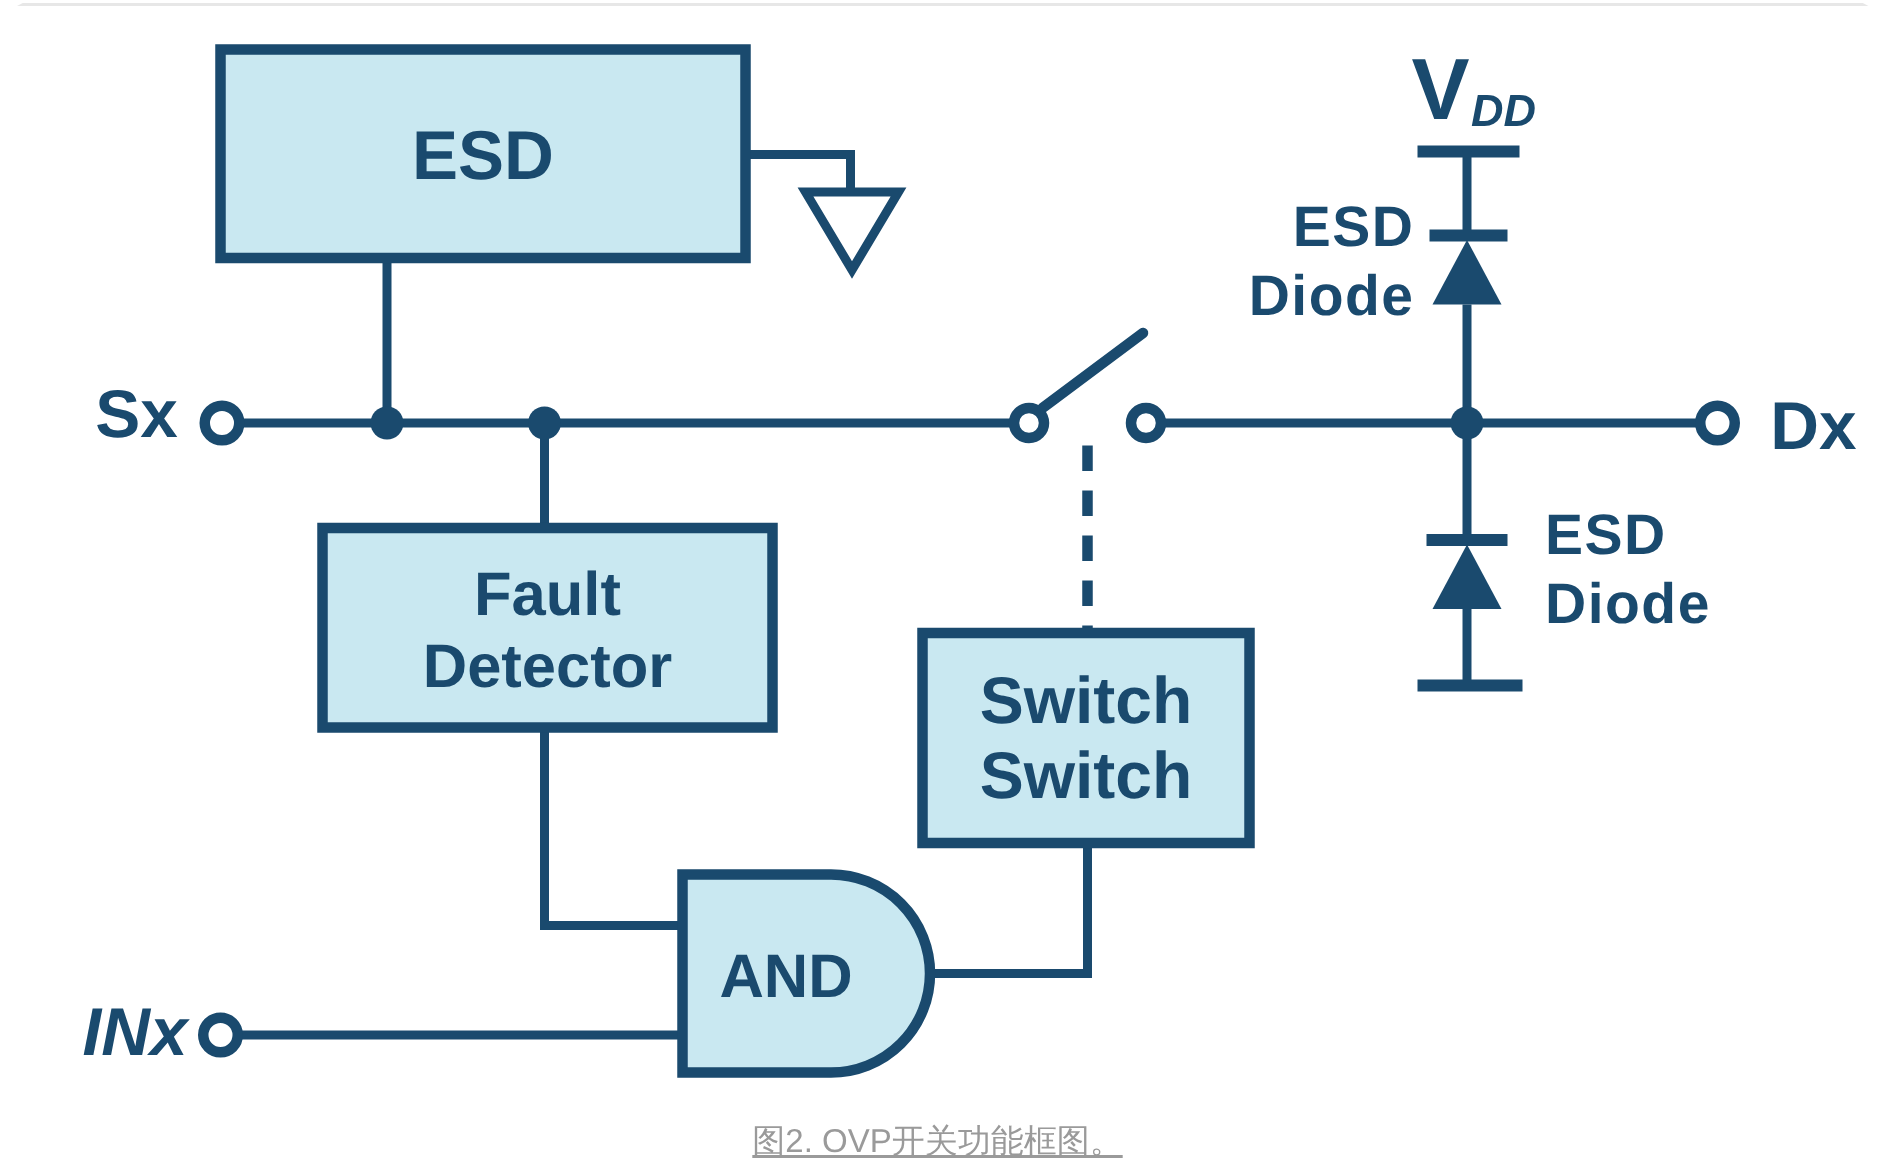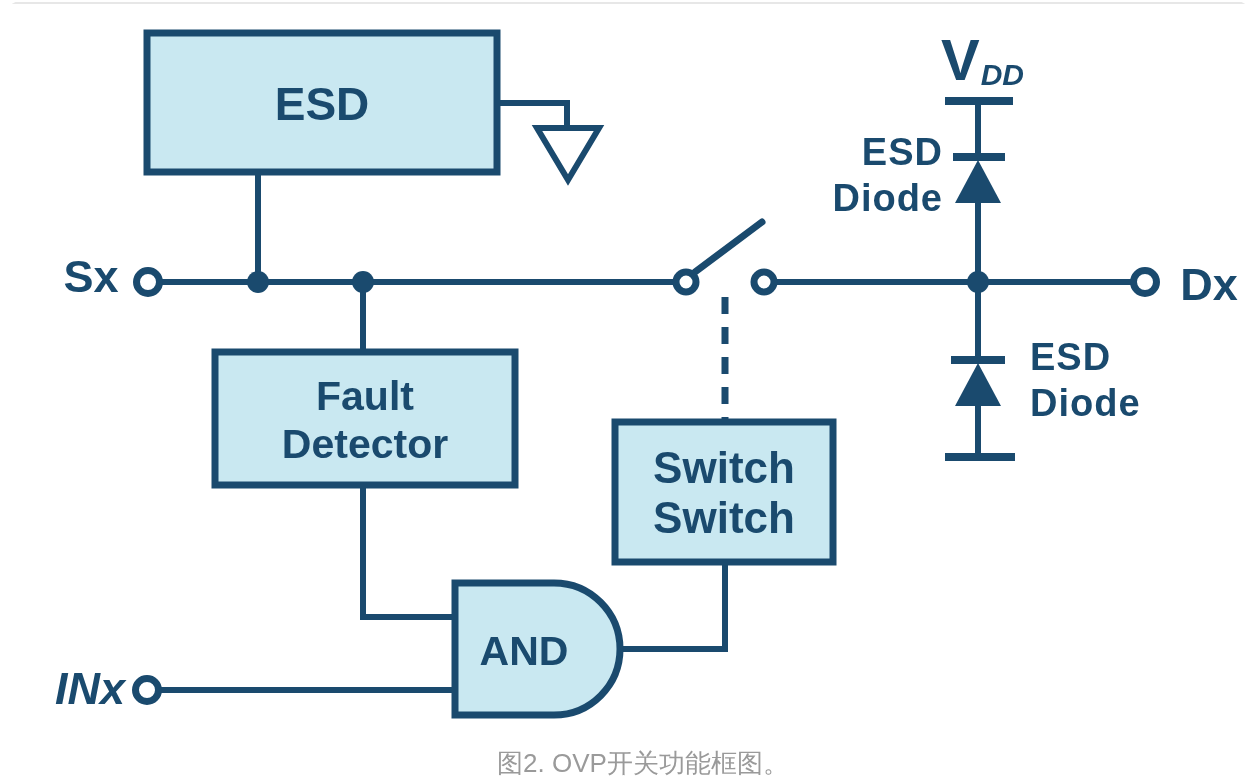--- a/index.html
+++ b/index.html
@@ -44,26 +44,27 @@
   .gate-label{font-size:41px;line-height:41px;}
   .pin-label{font-size:45px;line-height:45px;}
   .diode-label{font-size:38px;line-height:46px;letter-spacing:1px;}
   .right-align{text-align:right;}
   .left-align{text-align:left;}
   .rail-label{position:absolute;color:var(--navy);font-weight:bold;white-space:nowrap;}
   .rail-main{font-size:58px;line-height:58px;}
   .rail-sub{font-size:30px;position:relative;top:5px;left:1px;font-style:italic;}
   .caption{
     position:absolute;
-    left:643px;top:746px;
+    left:625px;top:746px;
     transform:translateX(-50%);
-    font-size:26px;
+    font-size:22px;
     color:var(--gray);
     font-weight:normal;
     white-space:nowrap;
+    text-decoration:underline;
   }
 </style>
 </head>
 <body>
 
 <div class="stage">
 
   <div class="top-divider"></div>
 
   <svg class="schematic" width="1257" height="781" viewBox="0 0 1257 781">

